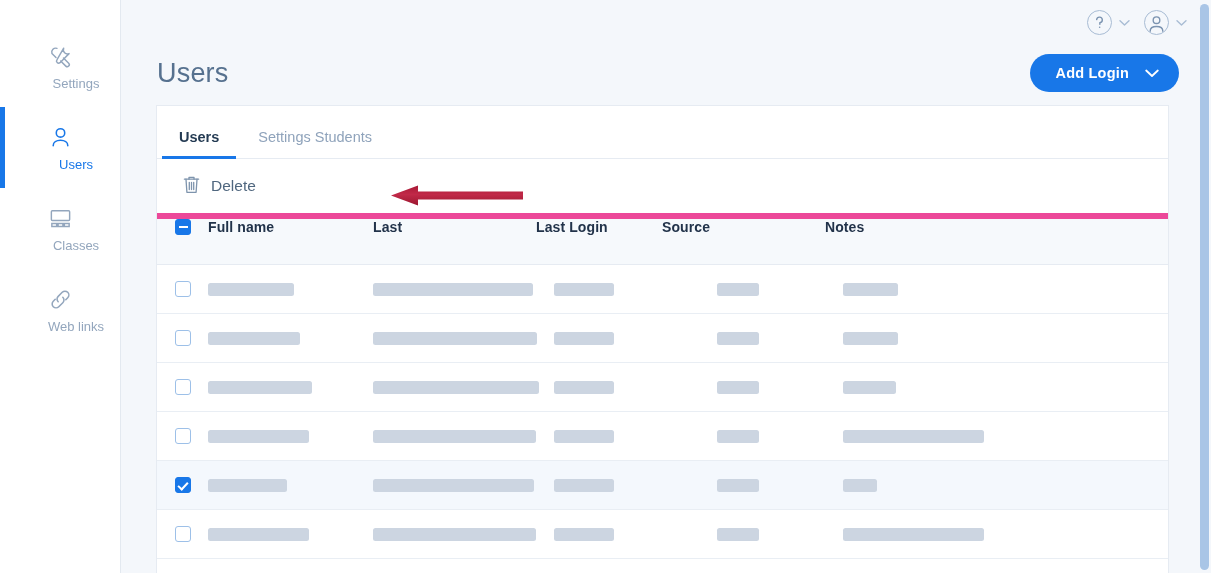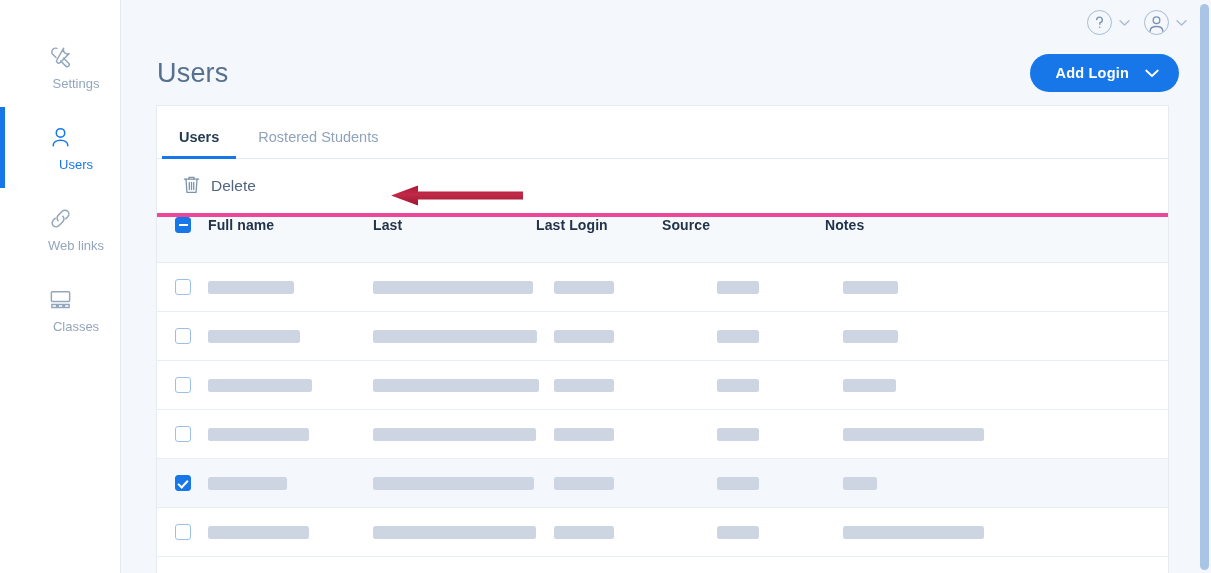--- a/index.html
+++ b/index.html
@@ -198,21 +198,21 @@
     left: 0; right: 0; bottom: -1px;
     height: 3px;
     background: #1877e8;
   }
 
   .toolbar {
     height: 54px;
     display: flex;
     align-items: center;
     padding-left: 25px;
-    border-bottom: 4px solid #ec4899;
+    border-bottom: 6px solid #ec4899;
   }
   .tool-btn {
     display: flex;
     align-items: center;
     gap: 10px;
     color: #4a6party;
     color: #4d6party;
     color: #50677f;
     font-size: 15.5px;
     cursor: pointer;
@@ -350,36 +350,36 @@
             <circle cx="13" cy="8.2" r="4.4"></circle>
             <path d="M5.4 21.5 c0-3.6 3.4-5.6 7.6-5.6 s7.6 2 7.6 5.6" stroke-linecap="round"></path>
           </svg>
         </span>
         <span class="nav-label">Users</span>
       </div>
 
 
       <div class="nav-item">
         <span class="nav-icon">
+          <svg width="25" height="25" viewBox="0 0 26 26" fill="none" stroke="currentColor" stroke-width="1.5">
+            <rect x="3.5" y="5" width="19" height="10" rx="1"></rect>
+            <path d="M4 18.2 h5 v3.2 h-5 z M10.5 18.2 h5 v3.2 h-5 z M17 18.2 h5 v3.2 h-5 z"></path>
+          </svg>
+        </span>
+        <span class="nav-label">Classes</span>
+      </div>
+
+      <div class="nav-item">
+        <span class="nav-icon">
           <svg width="25" height="25" viewBox="0 0 26 26" fill="none" stroke="currentColor" stroke-width="1.6" stroke-linecap="round">
             <path d="M10.6 15.4 a4 4 0 0 1 0-5.7 l4.2-4.2 a4 4 0 0 1 5.7 5.7 l-2 2"></path>
             <path d="M15.4 10.6 a4 4 0 0 1 0 5.7 l-4.2 4.2 a4 4 0 0 1-5.7-5.7 l2-2"></path>
           </svg>
         </span>
         <span class="nav-label">Web links</span>
-      </div>
-
-      <div class="nav-item">
-        <span class="nav-icon">
-          <svg width="25" height="25" viewBox="0 0 26 26" fill="none" stroke="currentColor" stroke-width="1.5">
-            <rect x="3.5" y="5" width="19" height="10" rx="1"></rect>
-            <path d="M4 18.2 h5 v3.2 h-5 z M10.5 18.2 h5 v3.2 h-5 z M17 18.2 h5 v3.2 h-5 z"></path>
-          </svg>
-        </span>
-        <span class="nav-label">Classes</span>
       </div>
 
     </div>
   </div>
 
   <div class="main">
 
     <div class="topbar">
       <div class="top-icon-group">
         <span class="circle-icon">
@@ -421,21 +421,21 @@
       </button>
     </div>
 
     <div class="card">
 
       <div class="tabs">
         <div class="tab active">
           <span>Users</span>
         </div>
         <div class="tab">
-          <span>Rostered Students</span>
+          <span>Settings Students</span>
         </div>
       </div>
 
       <div class="toolbar">
         <div class="tool-btn">
           <span>
             <svg width="19" height="21" viewBox="0 0 19 21" fill="none" stroke="#7e94ad" stroke-width="1.3" stroke-linecap="round" stroke-linejoin="round">
               <path d="M2.4 5.2 h14.2"></path>
               <path d="M7 5.2 V3.3 h5 v1.9"></path>
               <path d="M4 5.2 l.9 13.1 h9.2 l.9-13.1"></path>

